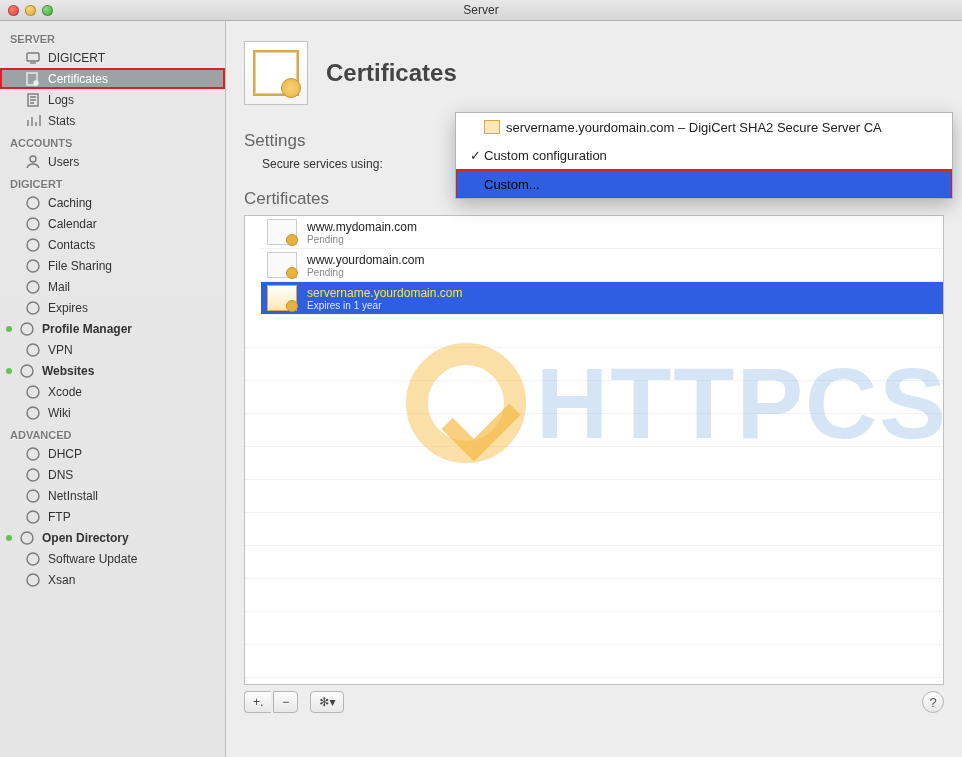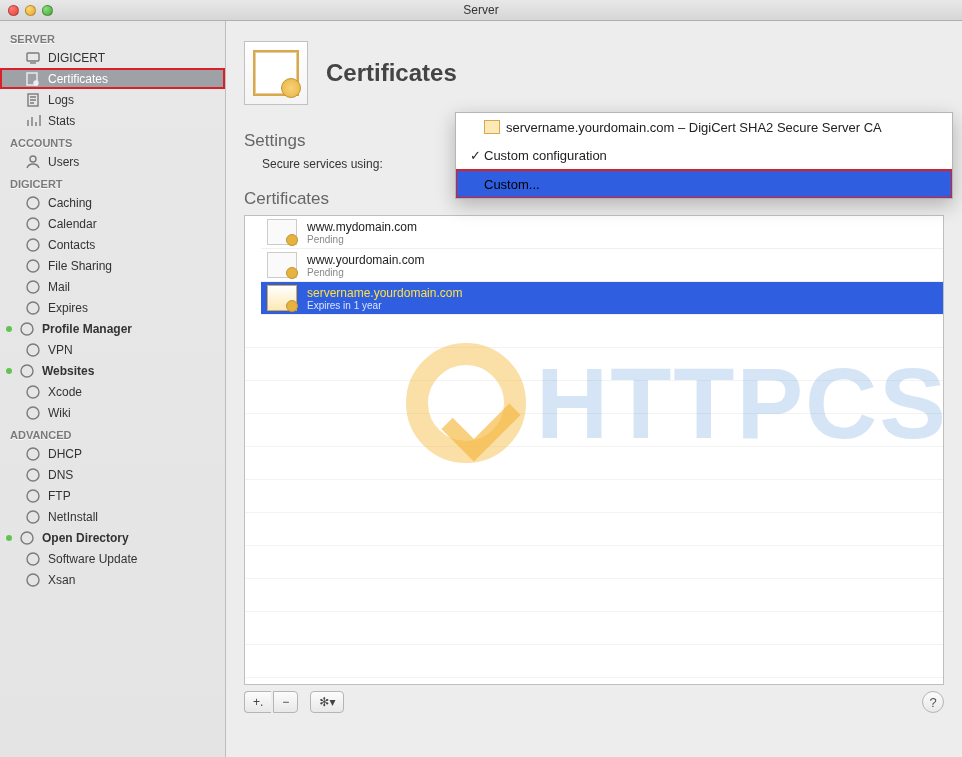--- a/index.html
+++ b/index.html
@@ -232,29 +232,29 @@
           </svg>
         </span>
         <span>DNS</span>
       </div>
       <div class="sidebar-item">
         <span class="icon">
           <svg viewBox="0 0 16 16" fill="none" stroke="currentColor" stroke-width="1.4">
             <circle cx="8" cy="8" r="6"></circle>
           </svg>
         </span>
+        <span>NetInstall</span>
+      </div>
+      <div class="sidebar-item">
+        <span class="icon">
+          <svg viewBox="0 0 16 16" fill="none" stroke="currentColor" stroke-width="1.4">
+            <circle cx="8" cy="8" r="6"></circle>
+          </svg>
+        </span>
         <span>FTP</span>
-      </div>
-      <div class="sidebar-item">
-        <span class="icon">
-          <svg viewBox="0 0 16 16" fill="none" stroke="currentColor" stroke-width="1.4">
-            <circle cx="8" cy="8" r="6"></circle>
-          </svg>
-        </span>
-        <span>NetInstall</span>
       </div>
       <div class="sidebar-item has-dot">
         <span class="dot"></span>
         <span class="icon">
           <svg viewBox="0 0 16 16" fill="none" stroke="currentColor" stroke-width="1.4">
             <circle cx="8" cy="8" r="6"></circle>
           </svg>
         </span>
         <span>Open Directory</span>
       </div>

